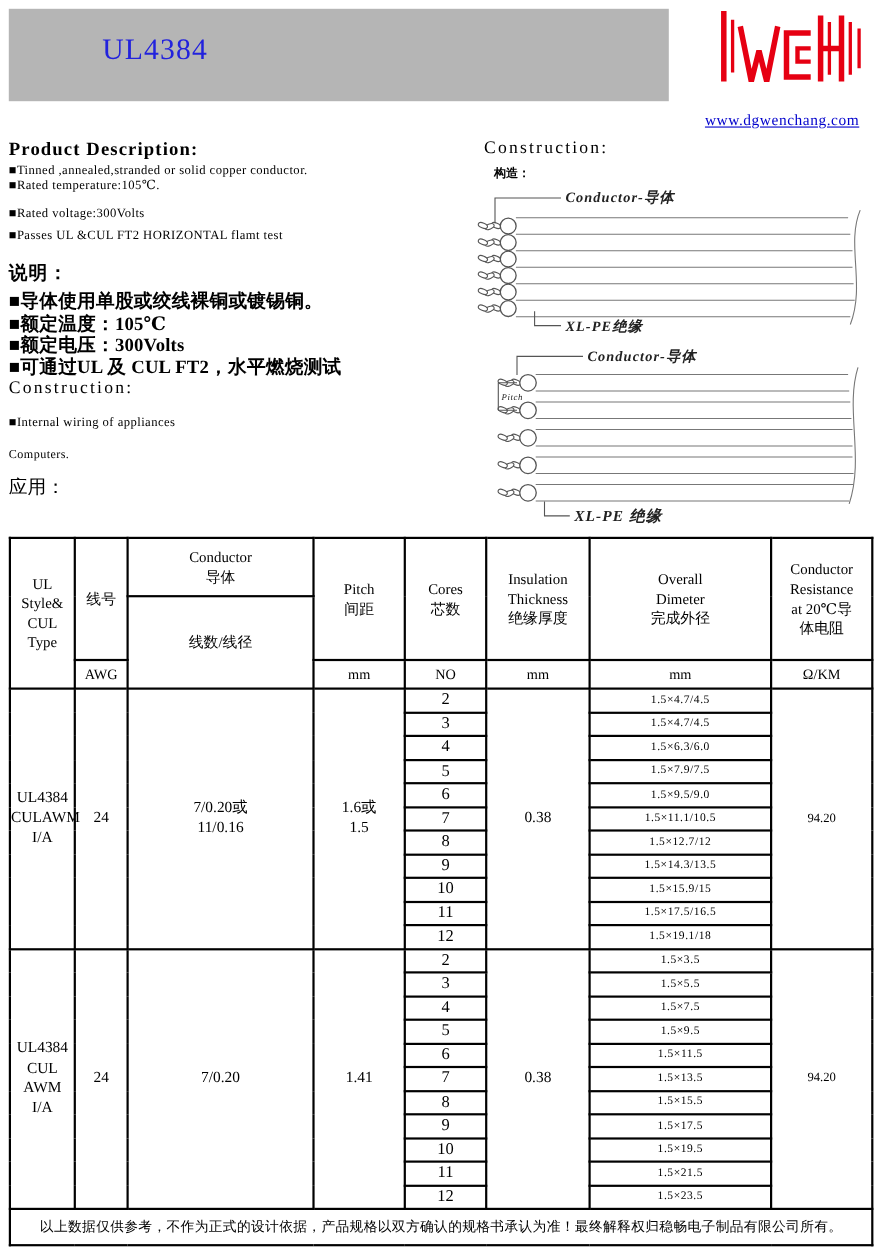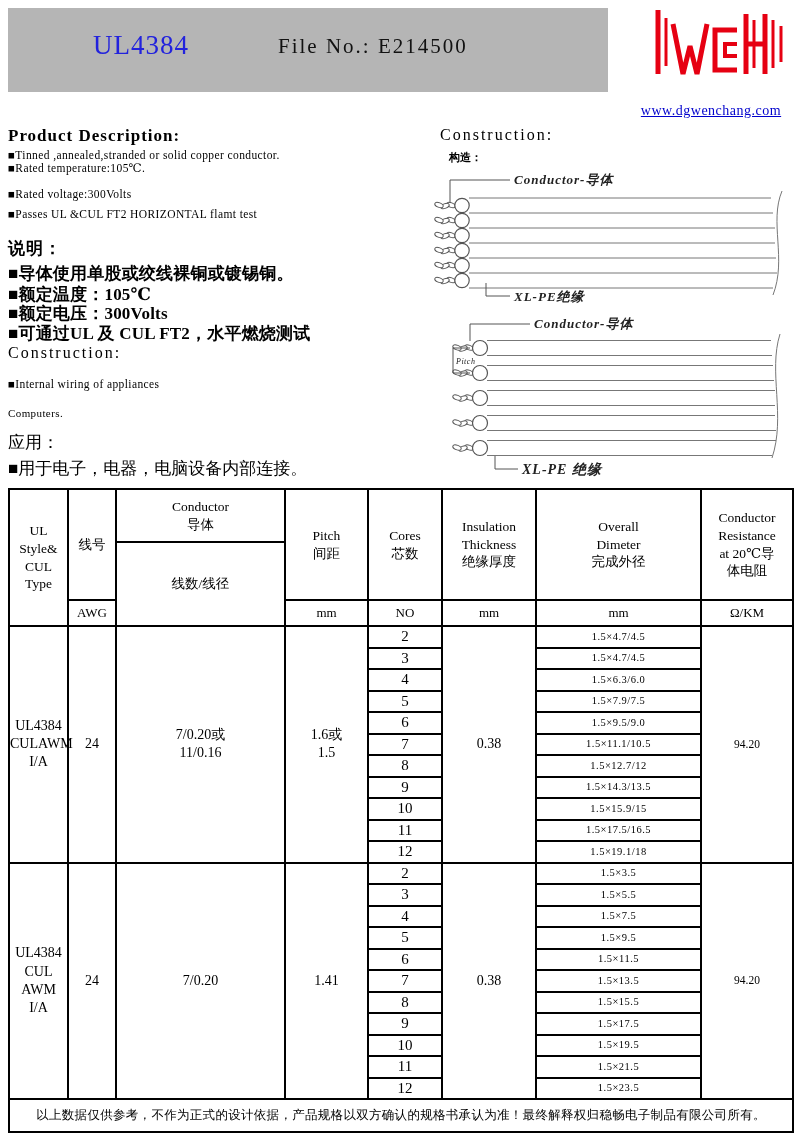--- a/index.html
+++ b/index.html
@@ -51,21 +51,20 @@
   tfoot tr{height:33px;}
   tfoot td{font-size:12.5px;letter-spacing:0.3px;}
 </style>
 </head>
 <body>
 
 <div class="page">
 
   <div class="abs header-bar"></div>
   <div class="abs style-no">UL4384</div>
-  <div class="abs file-no">File No.: E214500</div>
 
   <svg class="abs logo" width="150" height="96" viewBox="0 0 150 96">
     <g stroke="#e60012" fill="none">
       <line x1="13" y1="6" x2="13" y2="70" stroke-width="5"></line>
       <line x1="21" y1="14" x2="21" y2="62" stroke-width="3"></line>
       <polyline points="28,20 38,70 45,42 52,70 62,20" stroke-width="5" stroke-linejoin="miter"></polyline>
       <polyline points="92,26 70,26 70,66 92,66" stroke-width="5"></polyline>
       <polyline points="92,40 80,40 80,52 92,52" stroke-width="4"></polyline>
       <line x1="101" y1="10" x2="101" y2="70" stroke-width="5"></line>
       <line x1="109" y1="16" x2="109" y2="64" stroke-width="3"></line>
@@ -89,21 +88,20 @@
   <div class="abs bullet-cn" style="left:8px;top:262px;">■导体使用单股或绞线裸铜或镀锡铜。</div>
   <div class="abs bullet-cn" style="left:8px;top:283px;">■额定温度：105℃</div>
   <div class="abs bullet-cn" style="left:8px;top:302px;">■额定电压：300Volts</div>
   <div class="abs bullet-cn" style="left:8px;top:322px;">■可通过UL 及 CUL  FT2，水平燃烧测试</div>
 
   <div class="abs h-reg" style="left:8px;top:344px;">Construction:</div>
   <div class="abs bullet" style="left:8px;top:378px;">■Internal wiring of appliances</div>
   <div class="abs bullet" style="left:8px;top:407px;font-size:11px;">Computers.</div>
 
   <div class="abs big-cn" style="left:8px;top:431px;font-weight:normal;">应用：</div>
-  <div class="abs big-cn" style="left:8px;top:457px;font-weight:normal;">■用于电子，电器，电脑设备内部连接。</div>
 
   <div class="abs h-reg" style="left:440px;top:126px;letter-spacing:2px;">Construction:</div>
   <div class="abs" style="left:449px;top:150px;font-size:11px;font-weight:bold;">构造：</div>
 
   <svg class="abs diag" style="left:430px;top:167px;" width="362" height="140" viewBox="0 0 362 140">
     <defs>
       <g id="wire-tail">
         <ellipse cx="-4" cy="-0.5" rx="4.4" ry="2.3" transform="rotate(22 -4 -0.5)"></ellipse>
         <ellipse cx="-10" cy="0.5" rx="4.4" ry="2.3" transform="rotate(-22 -10 0.5)"></ellipse>
         <ellipse cx="-16" cy="-0.5" rx="4.4" ry="2.3" transform="rotate(22 -16 -0.5)"></ellipse>

